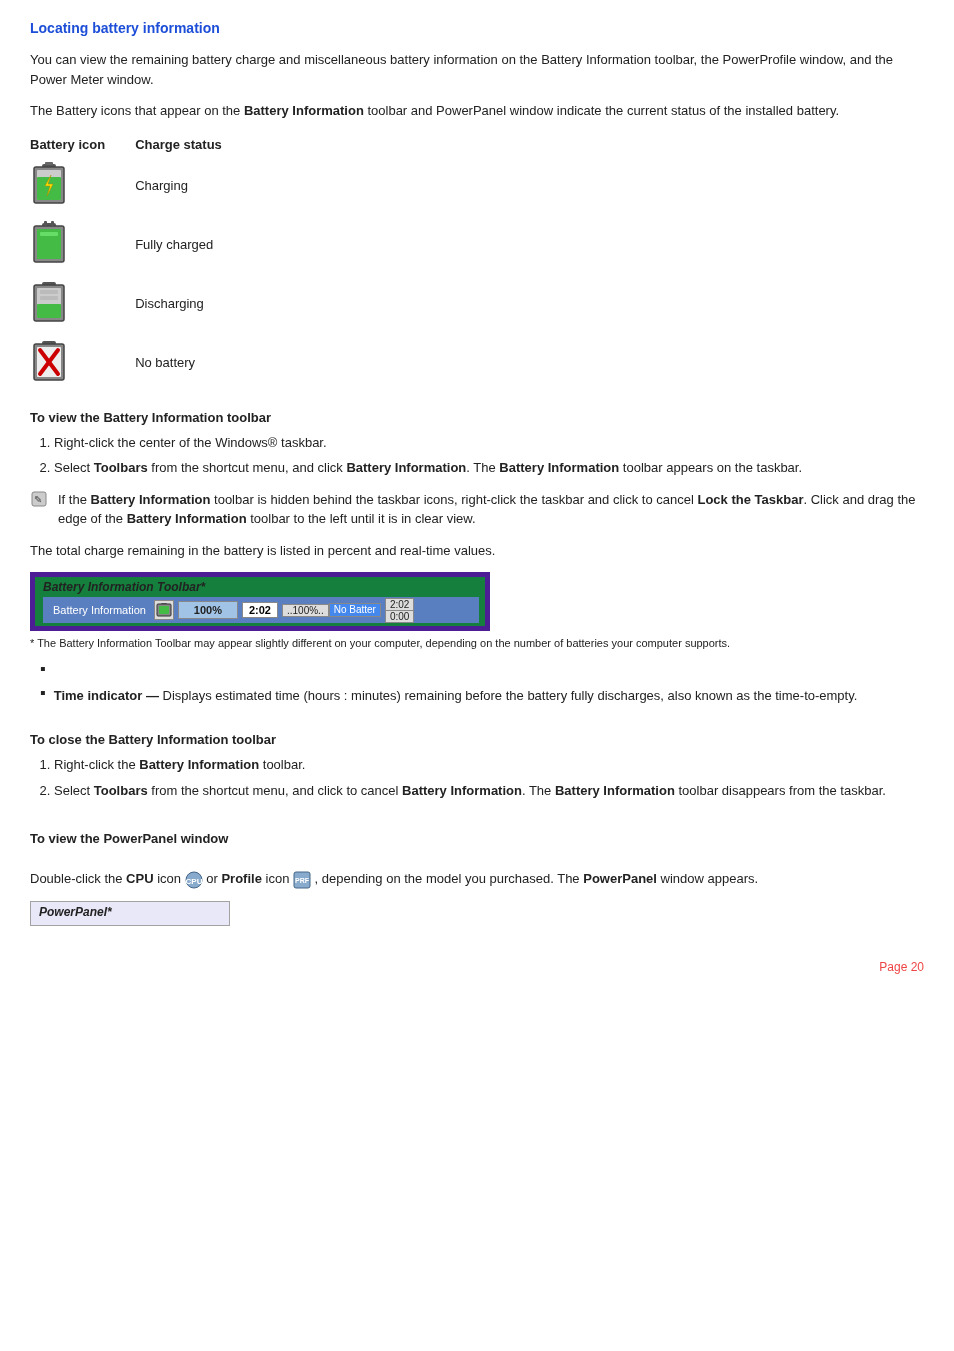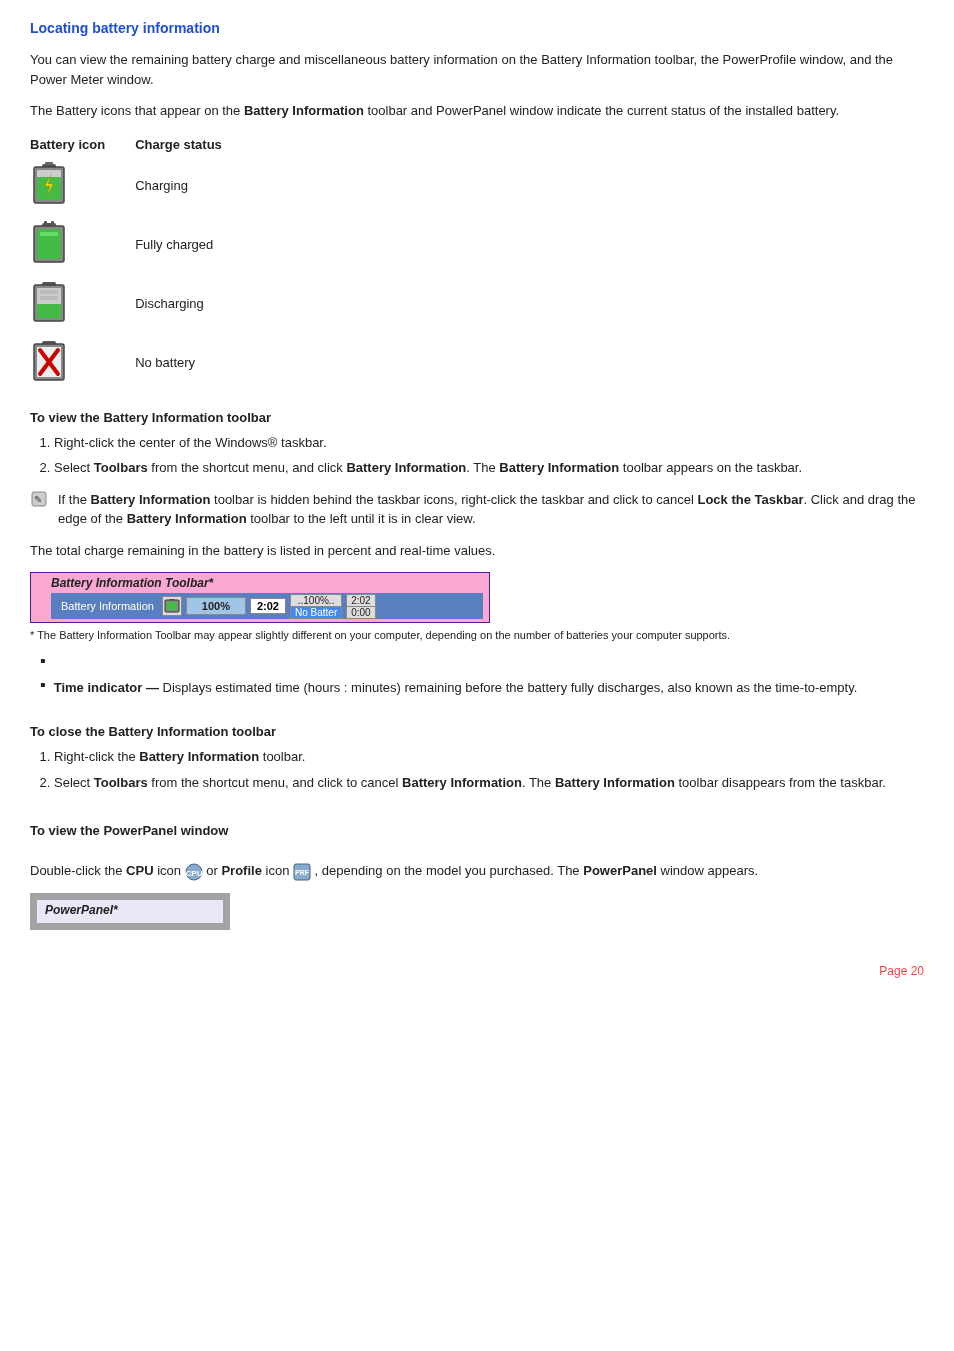--- a/index.html
+++ b/index.html
@@ -49,23 +49,23 @@
       line-height: 1.5;
     }
     .note-icon {
       margin-right: 6px;
       font-size: 18px;
       color: #444;
       flex-shrink: 0;
       margin-top: -2px;
     }
     .toolbar-box {
-      border: 1px solid #4c1d95;
-      background: #f9a8d4;
-      padding: 3px 6px 3px 20px;
+      border: 5px solid #4c1d95;
+      background: #15803d;
+      padding: 3px 6px 3px 8px;
       display: inline-block;
       margin-bottom: 4px;
       min-width: 460px;
     }
     .toolbar-title {
       font-style: italic;
       font-weight: bold;
       font-size: 12px;
       margin-bottom: 3px;
     }
@@ -138,21 +138,21 @@
       margin-top: -2px;
     }
     .bullet-content { line-height: 1.5; }
     .page-number {
       text-align: right;
       font-size: 12px;
       margin-top: 30px;
       color: #ef4444;
     }
     .powerpanel-box {
-      border: 7px solid #a3a3a3;
+      border: 1px solid #a3a3a3;
       background: #e8e8f8;
       padding: 3px 6px 3px 8px;
       display: inline-block;
       margin-bottom: 4px;
       min-width: 200px;
     }
   </style>
 </head>
 <body>
 
@@ -271,21 +271,21 @@
         <rect x="1" y="2" width="14" height="12" rx="1" fill="#888" stroke="#333" stroke-width="1"></rect>
         <rect x="3" y="4" width="10" height="8" fill="#44bb44" rx="1"></rect>
       </svg>
     </div>
     <div class="toolbar-percent-bar">
       <div class="toolbar-percent-fill"></div>
       <span class="toolbar-percent-text">100%</span>
 
     </div>
     <div style="background:#fff;border:1px solid #888;font-size:11px;font-weight:bold;padding:1px 6px;color:#000;">2:02</div>
-    <div style="display:flex;flex-direction:column;">
+    <div style="display:flex;flex-direction:row;">
       <div style="background:#ddd;border:1px solid #888;font-size:10px;padding:0px 4px;text-align:center;white-space:nowrap;">..100%..</div>
       <div style="background:#4488ee;border:1px solid #888;font-size:10px;padding:0px 4px;text-align:center;white-space:nowrap;color:#fff;margin-top:-1px;">No Batter</div>
     </div>
     <div style="display:flex;flex-direction:column;">
       <div style="background:#ddd;border:1px solid #888;font-size:10px;padding:0px 4px;text-align:center;white-space:nowrap;">2:02</div>
       <div style="background:#ddd;border:1px solid #888;font-size:10px;padding:0px 4px;text-align:center;white-space:nowrap;margin-top:-1px;">0:00</div>
     </div>
   </div>
 </div>
 

